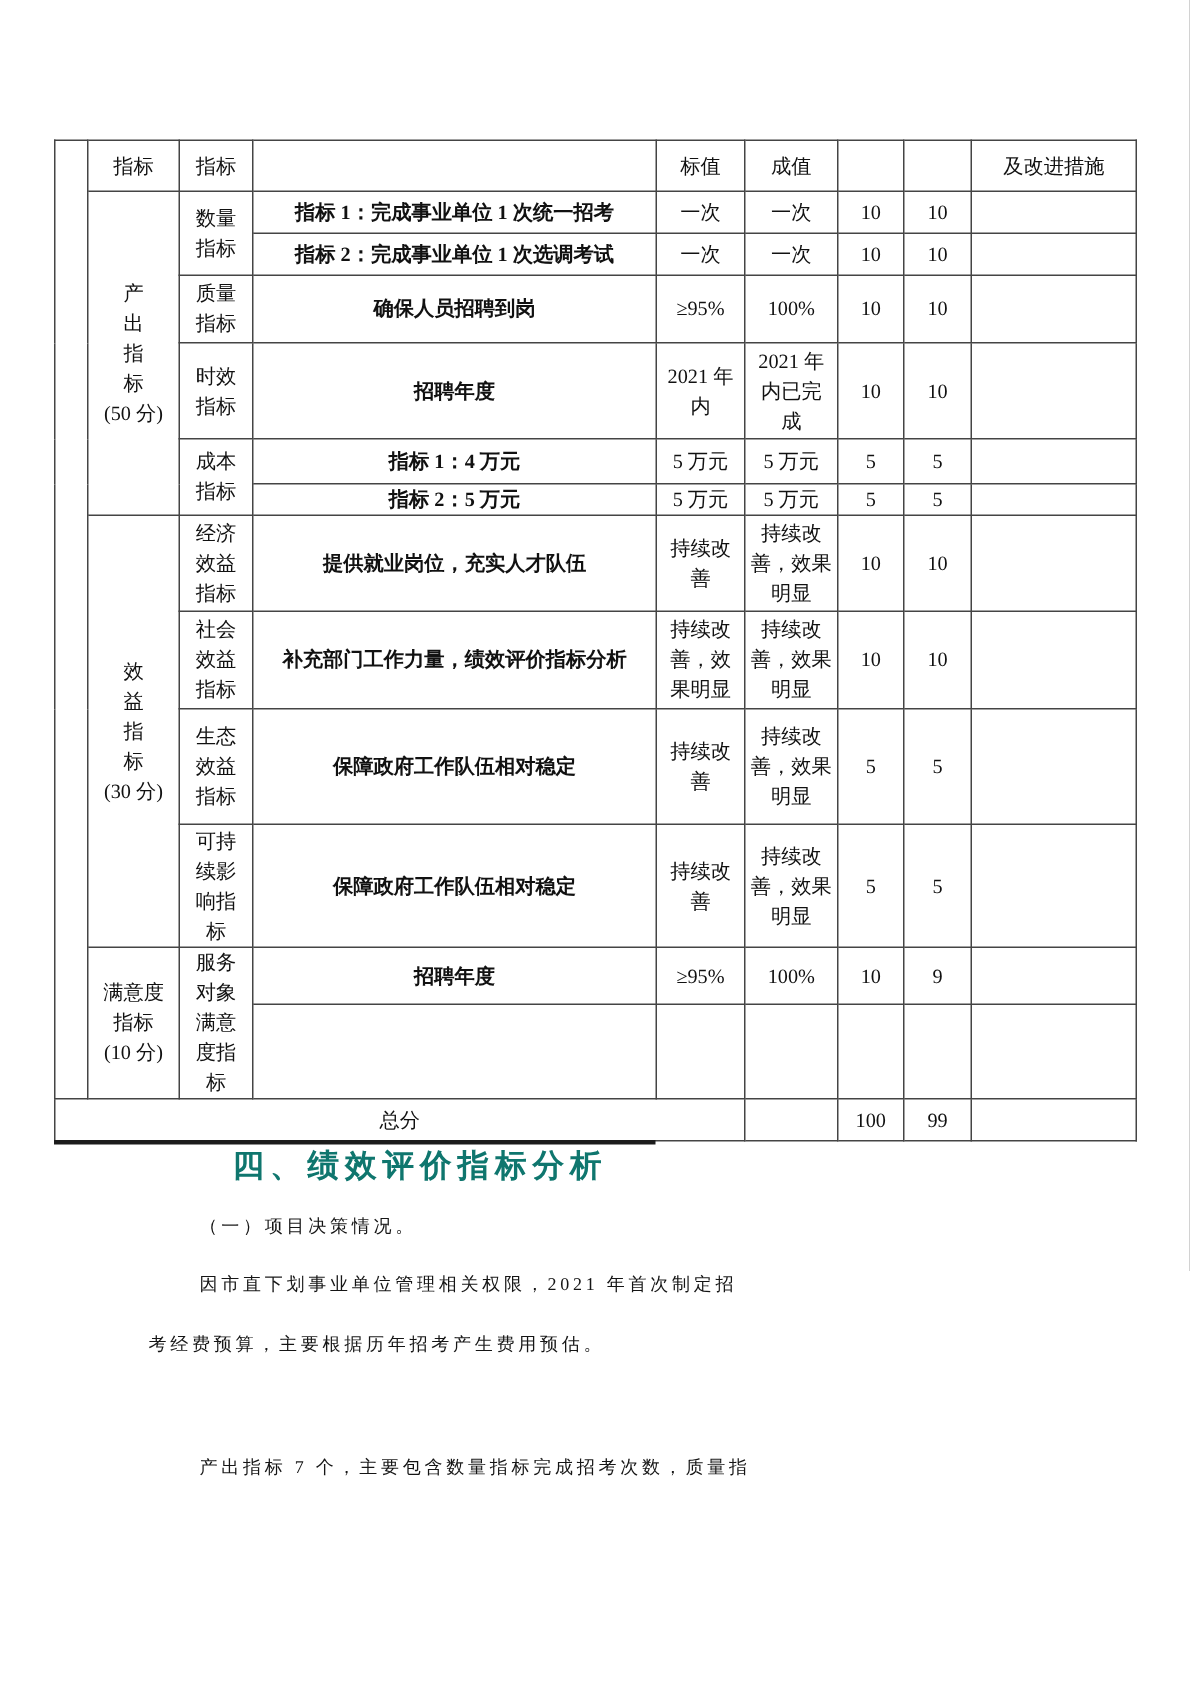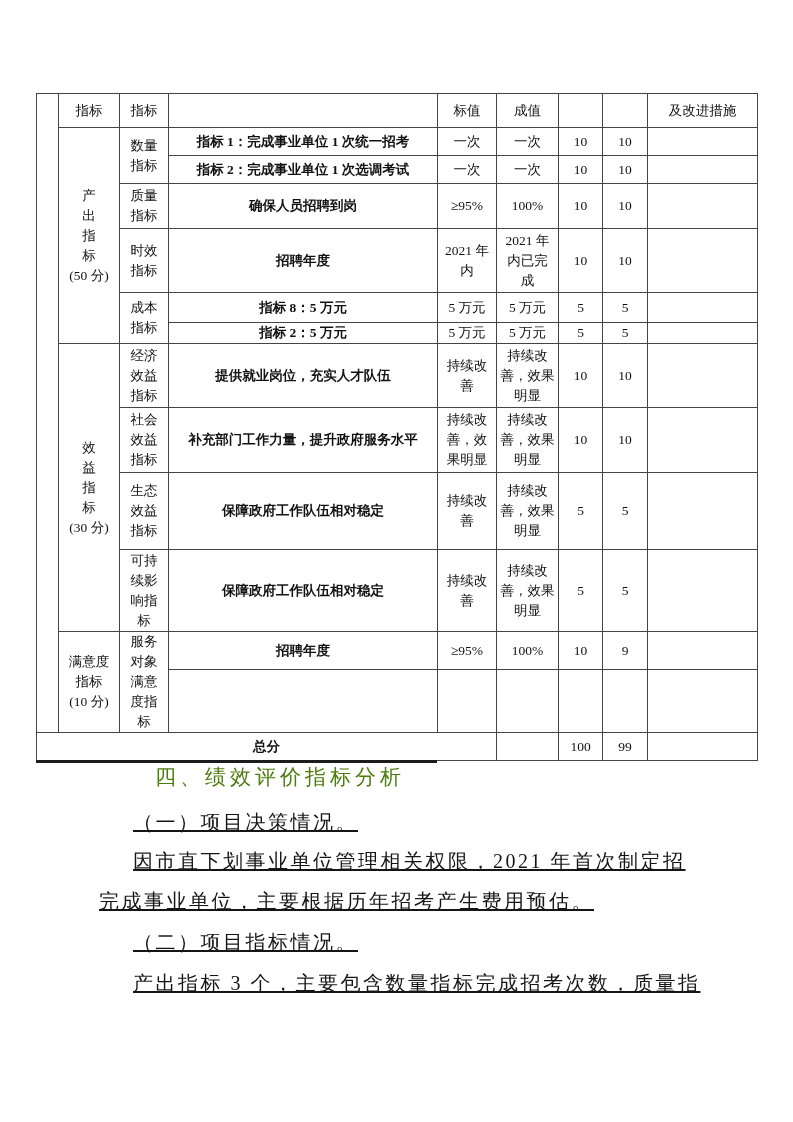--- a/index.html
+++ b/index.html
@@ -6,27 +6,27 @@
   #page{position:relative;width:793px;height:1122px;background:#ffffff;margin:0 auto;
         font-family:"Liberation Serif","DejaVu Serif",serif;color:#111;overflow:hidden;padding-left:14px;}
   
   table.ind{position:absolute;left:36px;top:93px;border-collapse:collapse;table-layout:fixed;
             font-size:13.5px;line-height:20px;color:#111;}
   table.ind td{border:1px solid #444;vertical-align:middle;text-align:center;
                white-space:pre;padding:0;overflow:visible;}
   td.nt{border-top:none;}            
   td.name{text-align:left;padding-left:6px;padding-right:4px;font-weight:bold;}
   td.score{text-align:right;padding-right:8px;}
-  td.total-lbl{font-weight:bold;text-align:center;}
+  td.total-lbl{font-weight:normal;text-align:center;}
   td.tot-num{font-weight:normal;text-align:center;}
   .rule{position:absolute;left:36px;top:760px;width:401px;height:3px;background:#1c1c1c;}
   
   .h4{position:absolute;left:155px;top:763px;font-family:"Liberation Sans","DejaVu Sans",sans-serif;
-      font-weight:normal;font-size:21px;letter-spacing:4px;color:#4d7c0f;white-space:pre;}
-  .bl{position:absolute;font-size:20px;letter-spacing:2.5px;white-space:pre;color:#151515;text-decoration:underline;}
+      font-weight:bold;font-size:21px;letter-spacing:4px;color:#0f766e;white-space:pre;}
+  .bl{position:absolute;font-size:12px;letter-spacing:2.5px;white-space:pre;color:#151515;}
   .bl.ind{left:133px;}
   .bl.noind{left:99px;}
 </style>
 </head>
 <body>
 
 <div id="page">
 
   <table class="ind">
     <colgroup>
@@ -94,21 +94,21 @@
       <td>2021 年
 内已完
 成</td>
       <td class="score">10</td>
       <td class="score">10</td>
       <td></td>
     </tr>
     <tr style="height:30px">
       <td rowspan="2">成本
 指标</td>
-      <td class="name">指标 8：5 万元</td>
+      <td class="name">指标 1：4 万元</td>
       <td>5 万元</td>
       <td>5 万元</td>
       <td class="score">5</td>
       <td class="score">5</td>
       <td></td>
     </tr>
     <tr style="height:19px">
       <td class="name">指标 2：5 万元</td>
       <td>5 万元</td>
       <td>5 万元</td>
@@ -132,21 +132,21 @@
 善，效果
 明显</td>
       <td class="score">10</td>
       <td class="score">10</td>
       <td></td>
     </tr>
     <tr style="height:65px">
       <td>社会
 效益
 指标</td>
-      <td class="name">补充部门工作力量，提升政府服务水平</td>
+      <td class="name">补充部门工作力量，绩效评价指标分析</td>
       <td>持续改
 善，效
 果明显</td>
       <td>持续改
 善，效果
 明显</td>
       <td class="score">10</td>
       <td class="score">10</td>
       <td></td>
     </tr>
@@ -212,17 +212,16 @@
     </tr>
   </tbody>
     </table>
 
   <div class="rule"></div>
 
   <div class="h4">四、绩效评价指标分析</div>
 
   <div class="bl ind" style="top:809px">（一）项目决策情况。</div>
   <div class="bl ind" style="top:848px">因市直下划事业单位管理相关权限，2021 年首次制定招</div>
-  <div class="bl noind" style="top:888px">完成事业单位，主要根据历年招考产生费用预估。</div>
-  <div class="bl ind" style="top:929px">（二）项目指标情况。</div>
-  <div class="bl ind" style="top:970px">产出指标 3 个，主要包含数量指标完成招考次数，质量指</div>
+  <div class="bl noind" style="top:888px">考经费预算，主要根据历年招考产生费用预估。</div>
+  <div class="bl ind" style="top:970px">产出指标 7 个，主要包含数量指标完成招考次数，质量指</div>
 
 </div>
 
 </body></html>

